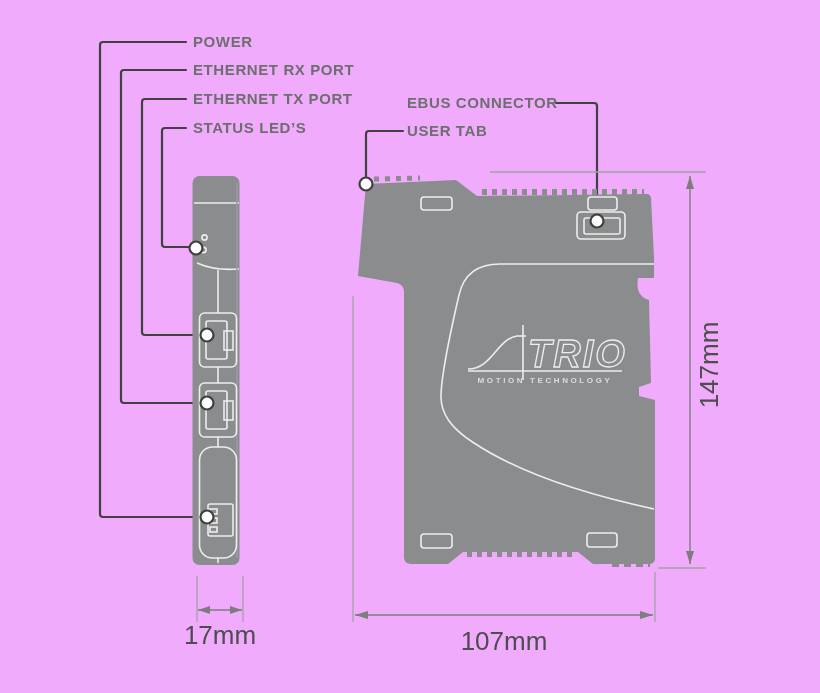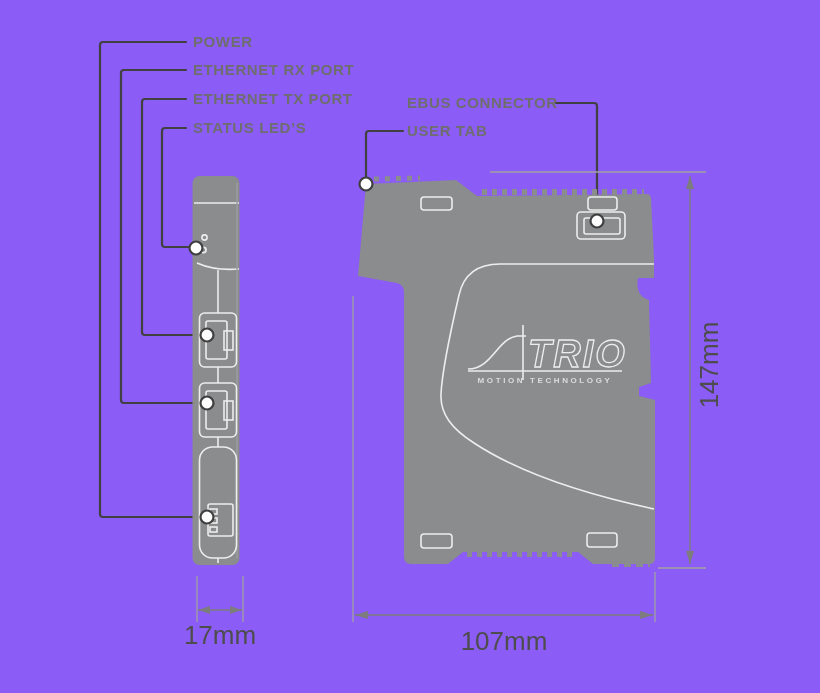--- a/index.html
+++ b/index.html
@@ -2,21 +2,21 @@
 <html><head>
 <meta charset="utf-8">
 <style>
   html,body{margin:0;padding:0;}
   body{
     width:820px;height:693px;
     background:#f7f7f7;
     font-family:"Liberation Sans", sans-serif;
     overflow:hidden;
   }
-  .stage{position:relative;width:820px;height:693px;background:#8b5cf6;}
+  .stage{position:relative;width:820px;height:693px;background:#f0abfc;}
   svg{position:absolute;left:0;top:0;display:block;}
   .callout-label{
     font-size:15px;
     fill:#6e6e6e;
     letter-spacing:.6px;
     font-weight:bold;
   }
   .dim-label{
     font-size:26px;
     fill:#4d4d4d;

